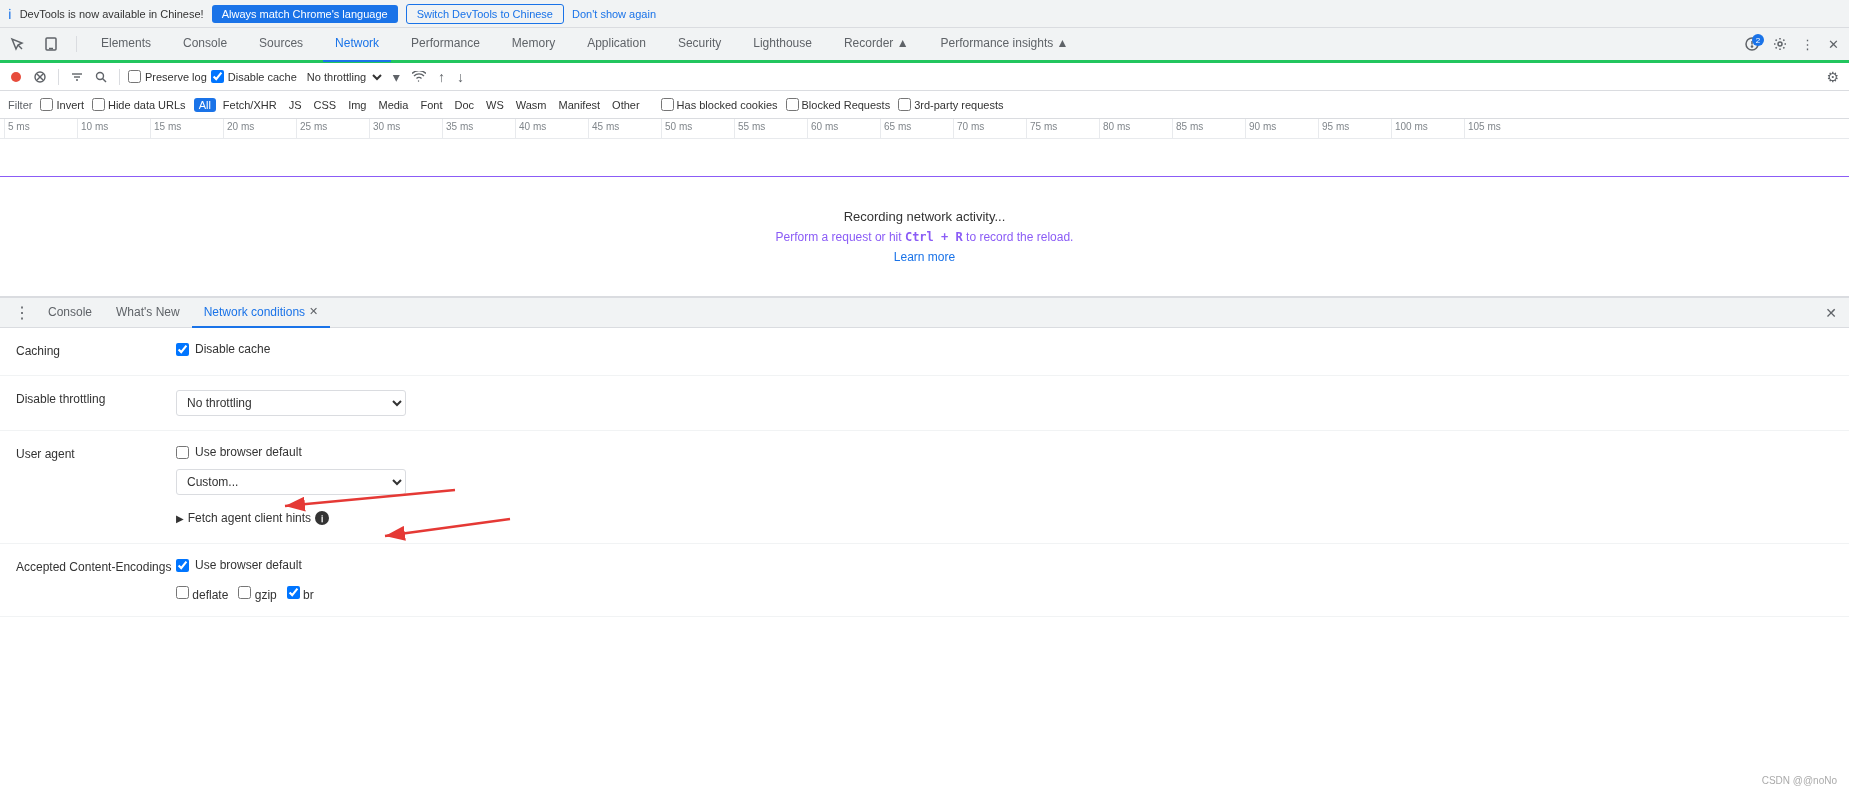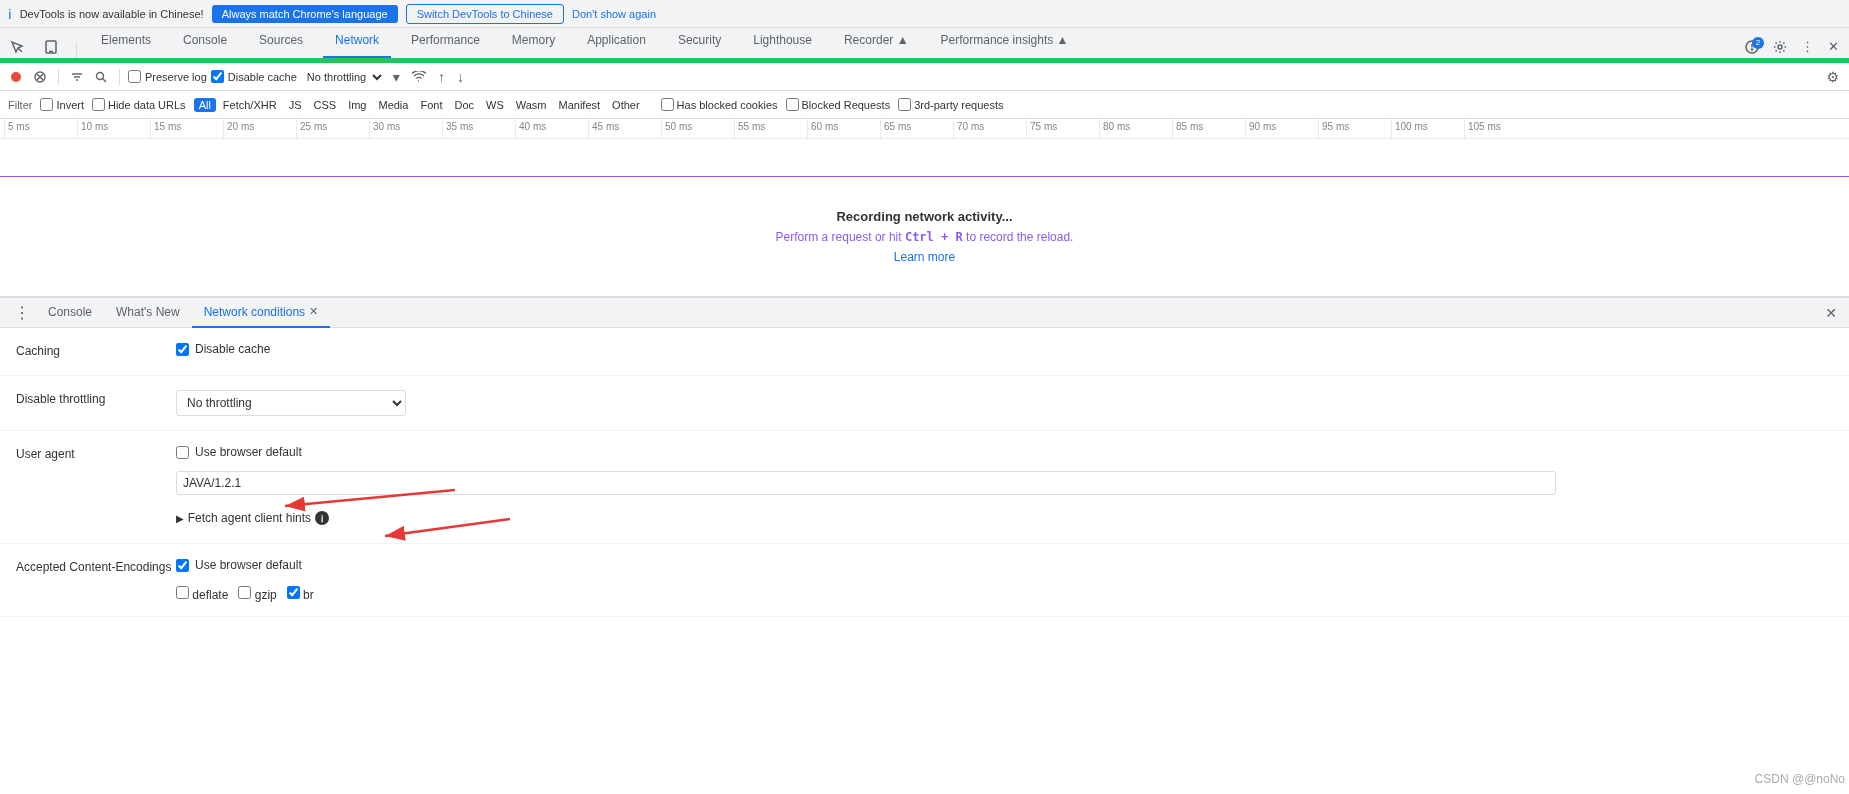--- a/index.html
+++ b/index.html
@@ -36,23 +36,23 @@
     #notification-bar .dont-show {
       color: #1a73e8;
       cursor: pointer;
       font-size: 11px;
       text-decoration: none;
     }
 
     
     #devtools-tabs {
       display: flex;
-      align-items: flex-end;
+      align-items: center;
       background: #f1f3f4;
-      border-bottom: 5px solid #22c55e;
+      border-bottom: 3px solid #22c55e;
       height: 35px;
       padding: 0 4px;
       gap: 8px;
     }
     .devtools-icon-btn {
       background: none;
       border: none;
       cursor: pointer;
       padding: 4px 6px;
       color: #5f6368;
@@ -193,21 +193,20 @@
       align-items: center;
       justify-content: center;
       height: 120px;
       background: #fff;
       border-bottom: 1px solid #dadce0;
     }
     .recording-title {
       font-size: 13px;
       color: #333;
       margin-bottom: 6px;
-      font-weight: bold;
     }
     .recording-subtitle {
       font-size: 12px;
       color: #8b5cf6;
       margin-bottom: 6px;
     }
     .recording-subtitle kbd {
       font-weight: bold;
     }
     .learn-more-link {
@@ -351,22 +350,22 @@
       align-items: center;
       gap: 10px;
       font-size: 12px;
     }
     .nc-encodings-row input[type=checkbox] { cursor: pointer; }
 
     
     #watermark {
       position: fixed;
       bottom: 8px;
-      right: 4px;
-      font-size: 12px;
+      right: 12px;
+      font-size: 10px;
       color: #aaa;
     }
   </style>
 </head>
 <body>
 
 <div id="notification-bar">
   <span style="color:#1a73e8;font-size:14px;">ℹ</span>
   <span>DevTools is now available in Chinese!</span>
   <button class="btn-blue">Always match Chrome's language</button>
@@ -592,21 +591,29 @@
     </div>
 
     <div class="nc-row" style="flex-direction:column;align-items:flex-end;">
       <div style="display:flex;width:100%;">
         <div class="nc-label">User agent</div>
         <div class="nc-control">
           <label class="nc-checkbox-row">
             <input type="checkbox" style="">
             <span>Use browser default</span>
           </label>
-          <input type="text" class="nc-text-input" value="JAVA/1.2.1" style="margin-top: 6px;">
+          <div style="position:relative;margin-top:4px;">
+            <select class="nc-select">
+              <option>Custom...</option>
+              <option>Chrome - Android (4.0.2)</option>
+              <option>Chrome - Desktop</option>
+              <option>Firefox - Desktop</option>
+              <option>Safari - iPad</option>
+            </select>
+          </div>
           <div class="nc-hints-row" style="margin-top:6px;">
             <span class="nc-hints-arrow">▶</span>
             <span>Fetch agent client hints</span>
             <span class="nc-info-icon">ℹ</span>
           </div>
         </div>
       </div>
     </div>
 
     <div class="nc-row">

